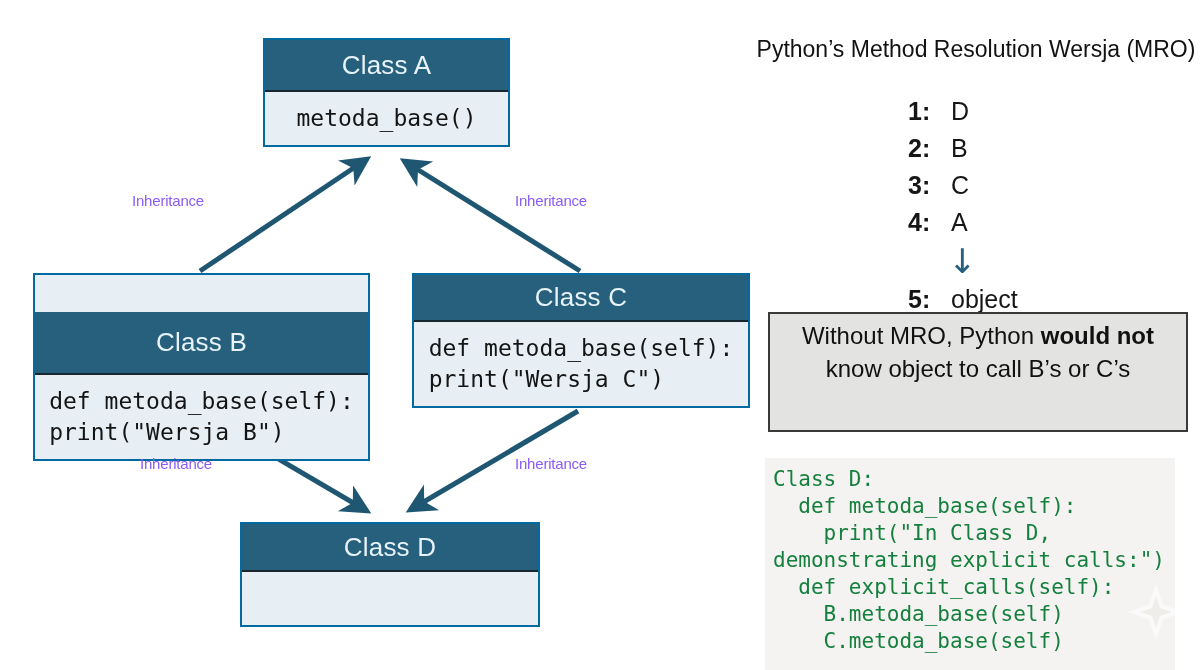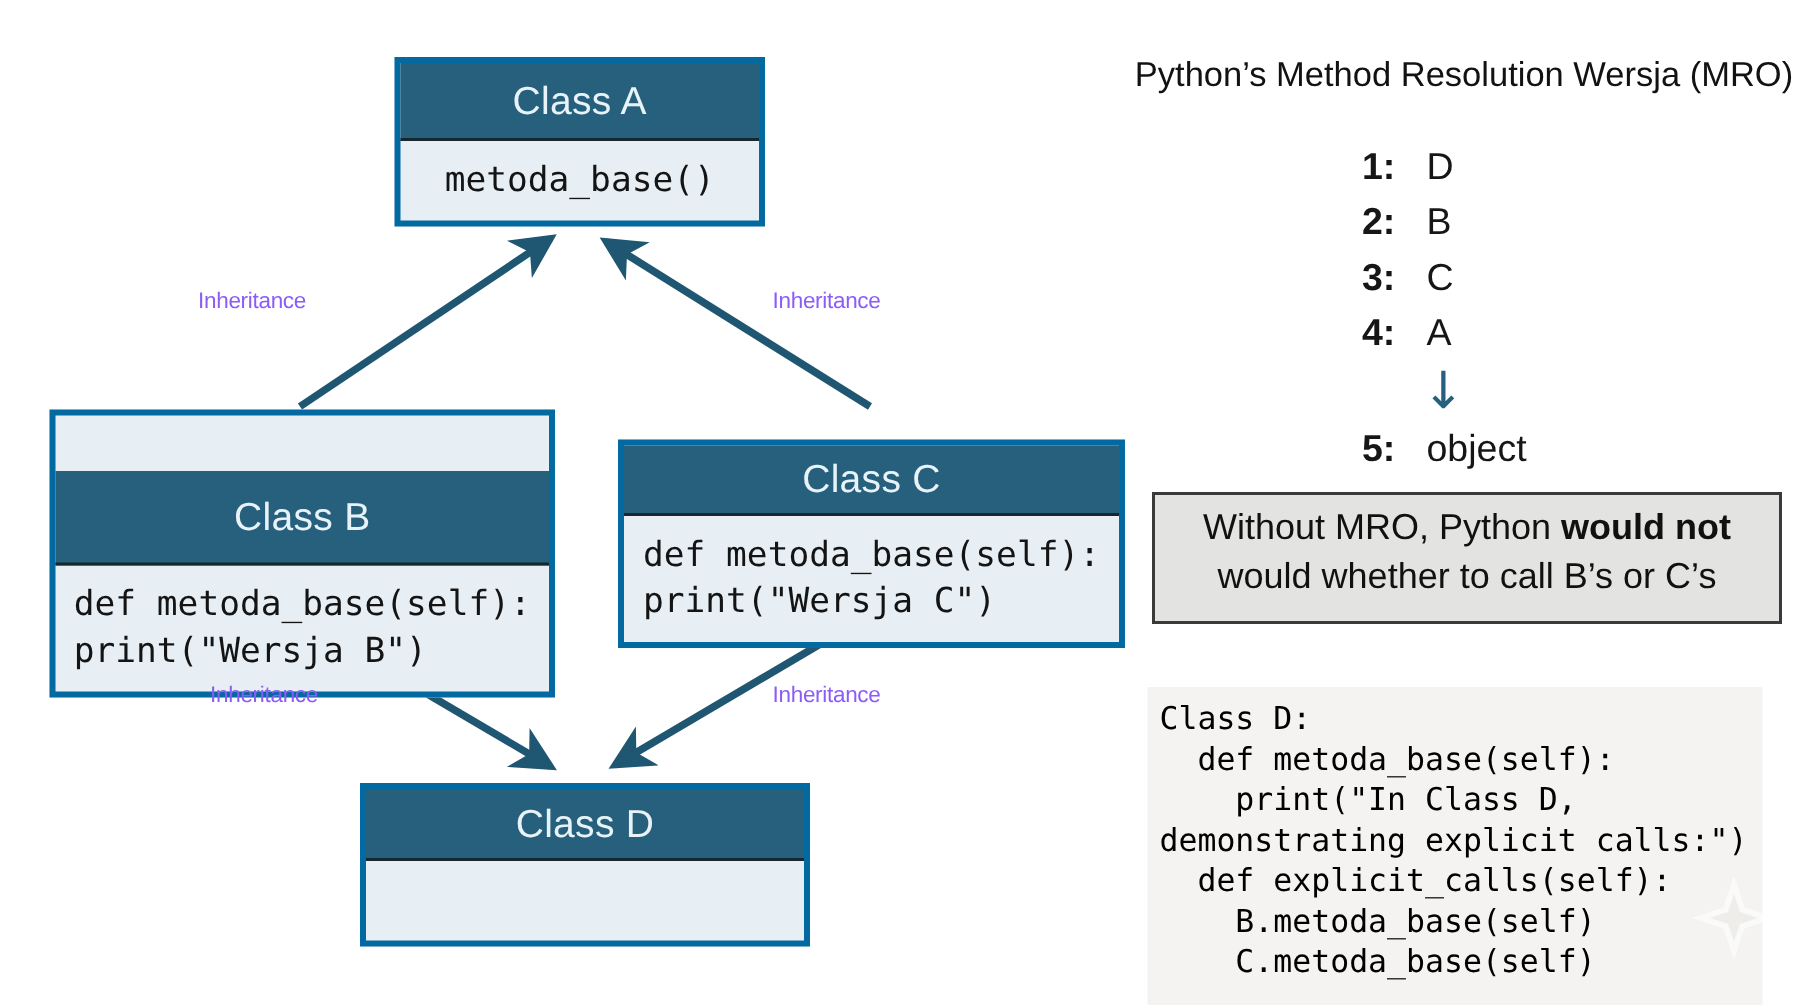--- a/index.html
+++ b/index.html
@@ -10,21 +10,21 @@
     width:1200px; height:670px;
     background:#ffffff;
     overflow:hidden;
     font-family:"Liberation Sans", sans-serif;
     color:#161616;
   }
   
   .arrows { position:absolute; left:0; top:0; width:1200px; height:670px; pointer-events:none; }
   .class-box {
     position:absolute;
-    border:4px solid #0369a1;
+    border:2px solid #0369a1;
     background:#e7eff4;
   }
   .class-box .hdr {
     background:#26607c;
     color:#e7f3f8;
     border-bottom:2px solid #16272f;
     text-align:center;
     font-size:26px;
     letter-spacing:0.2px;
     display:flex; align-items:center; justify-content:center;
@@ -36,21 +36,21 @@
     white-space:pre;
     display:flex; align-items:center; justify-content:center;
     line-height:31px;
   }
   #class-a { left:263px; top:38px;  width:247px; }
   #class-a .hdr { height:52px; }
   #class-a .bdy { height:53px; }
   #class-b { left:33px;  top:273px; width:337px; }
   #class-b .hdr { height:63px;margin-top:37px; }
   #class-b .bdy { height:84px; }
-  #class-c { left:412px; top:273px; width:338px;margin-top:20px; }
+  #class-c { left:412px; top:273px; width:338px; }
   #class-c .hdr { height:47px; }
   #class-c .bdy { height:84px; }
   #class-d { left:240px; top:522px; width:300px; }
   #class-d .hdr { height:48px; }
   #class-d .bdy { height:53px; }
 
   .edge-label {
     position:absolute;
     font-size:15px;
     letter-spacing:-0.2px;
@@ -73,37 +73,37 @@
   .mro-row .val { margin-left:9px; }
   .mro-arrow-row { height:40px; display:flex; align-items:center; }
   .mro-arrow-glyph {
     margin-left:40px;
     color:#27607e;
     font-family:"DejaVu Sans", sans-serif;
     font-size:34px;
     line-height:34px;
   }
   .note-box {
-    position:absolute; left:768px; top:328px; width:420px; height:88px;
+    position:absolute; left:768px; top:312px; width:420px; height:120px;
     background:#e3e3e1;
     border:2px solid #3a3a3a;
     text-align:center;
     font-size:24px;
     line-height:33px;
     padding-top:5px;
     color:#111111;
   }
   .code-block {
     position:absolute; left:765px; top:458px; width:410px; height:212px;
     background:#f4f3f1;
     font-family:"DejaVu Sans Mono", monospace;
     font-size:21px;
     line-height:27px;
     white-space:pre;
-    color:#000000;
+    color:#15803d;
     padding:8px 0 0 8px;
     overflow:hidden;
   }
   .watermark {
     position:absolute; left:1126px; top:582px; width:60px; height:60px;
     opacity:0.85;
     pointer-events:none;
   }
 </style>
 </head>
@@ -170,21 +170,21 @@
       <span class="mro-arrow-glyph">↓</span>
     </div>
     <div class="mro-row">
       <span class="num">5:</span>
       <span class="val">object</span>
     </div>
   </div>
 
   <div class="note-box">
     <div><span>Without MRO, Python </span><b>would not</b></div>
-    <div>would whether to call B’s or C’s</div>
+    <div>know object to call B’s or C’s</div>
   </div>
 
   <div class="code-block">Class D:
   def metoda_base(self):
     print("In Class D,
 demonstrating explicit calls:")
   def explicit_calls(self):
     B.metoda_base(self)
     C.metoda_base(self)</div>
 

